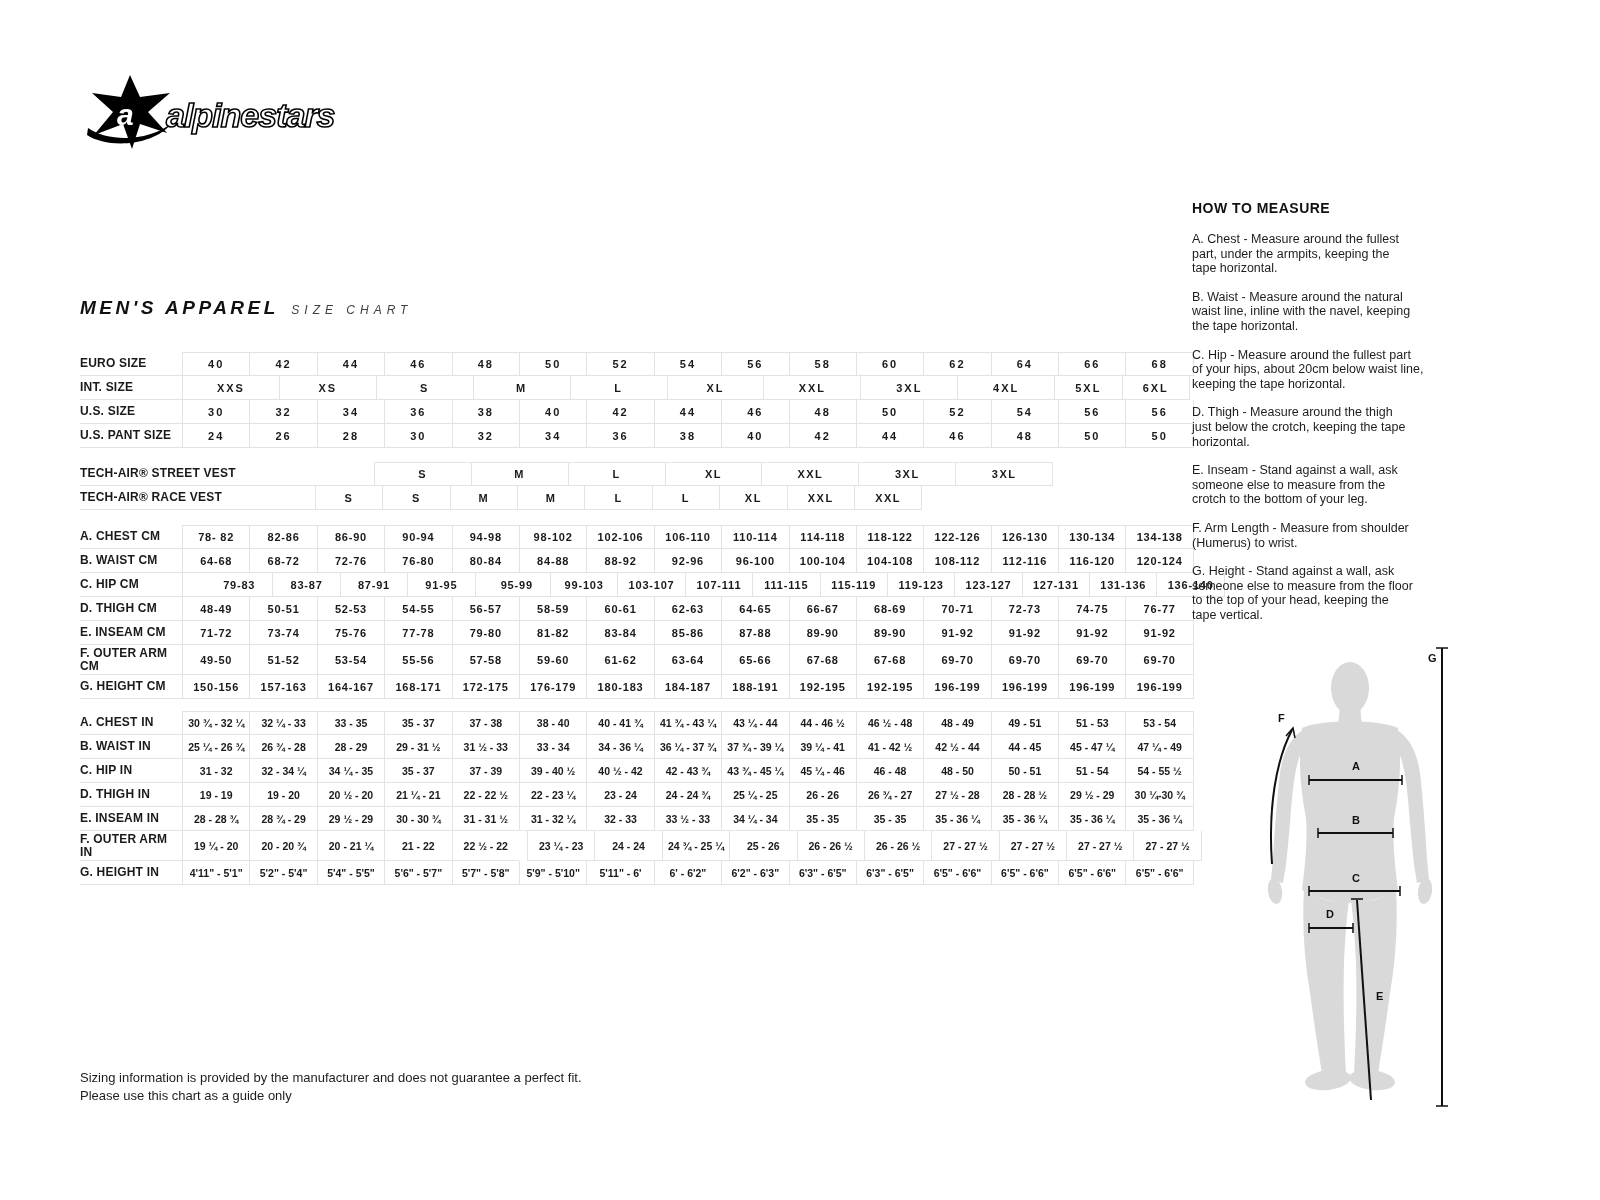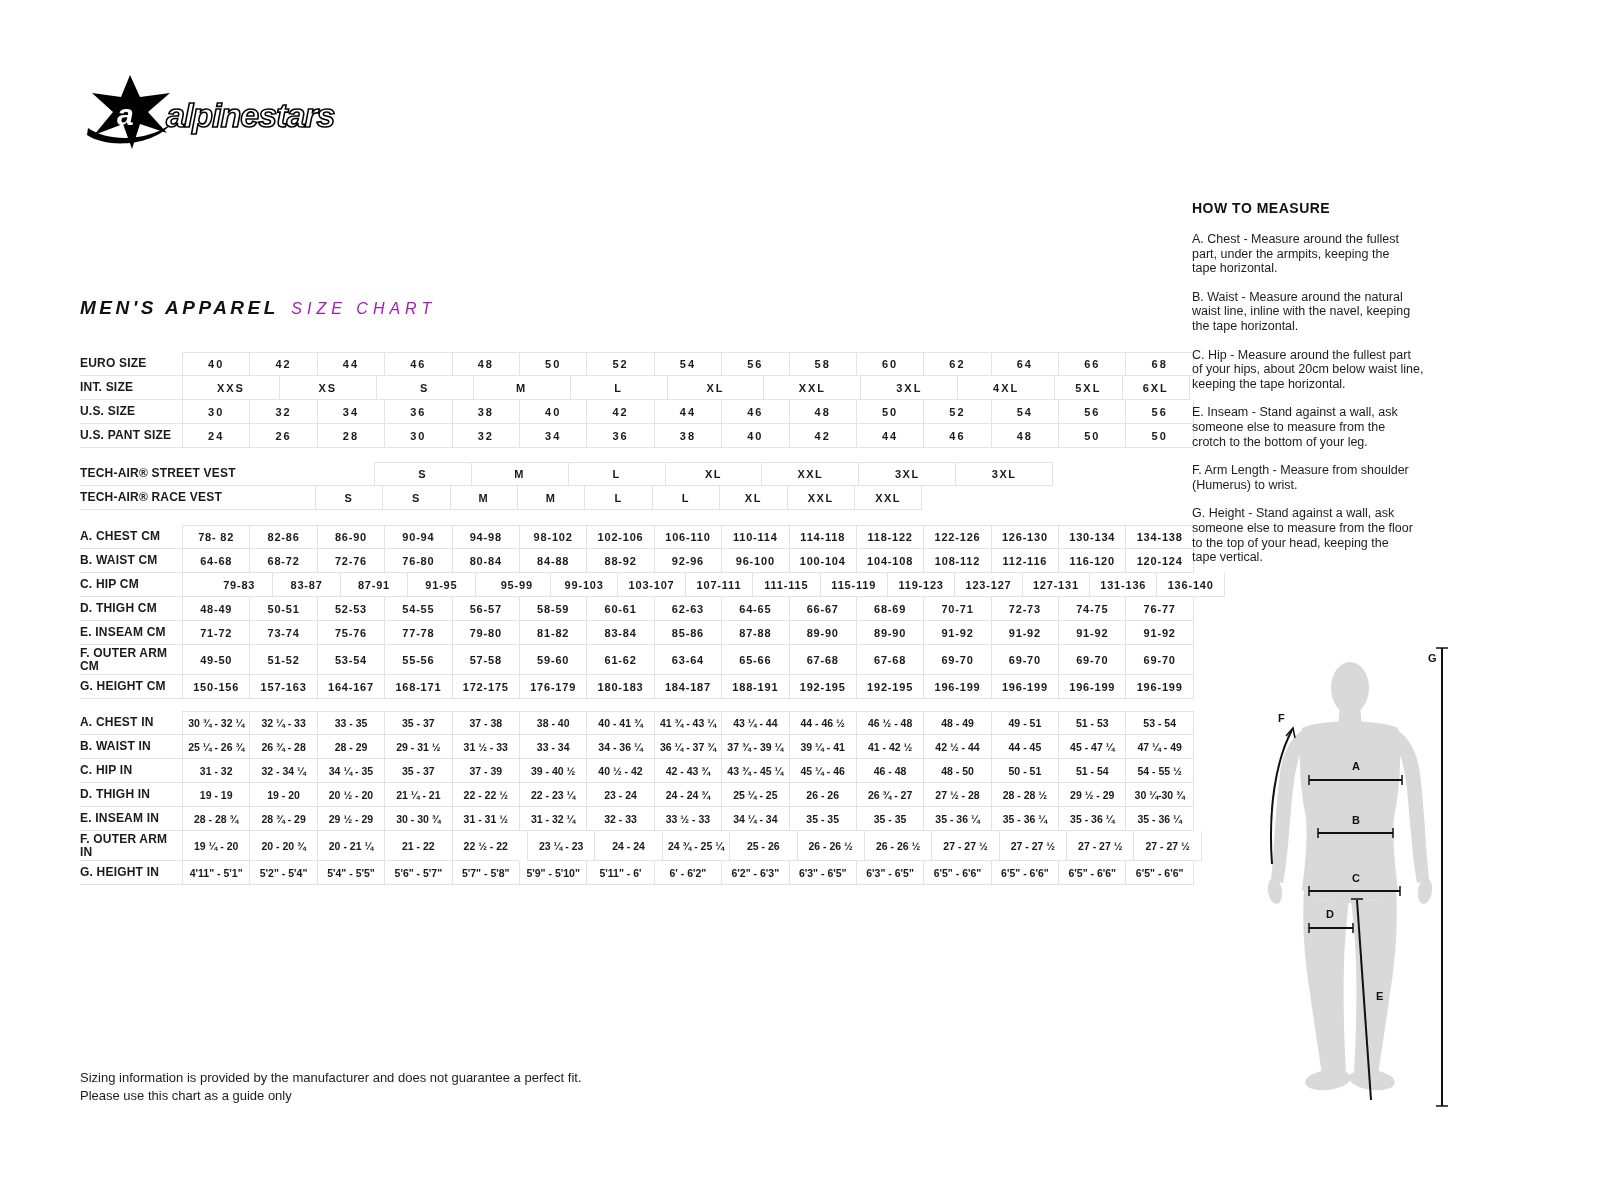--- a/index.html
+++ b/index.html
@@ -5,21 +5,21 @@
   html,body{margin:0;padding:0;background:#fff;}
   #page{position:relative;width:1600px;height:1200px;background:#ffffff;overflow:hidden;
         font-family:"Liberation Sans", sans-serif;color:#1a1a1a;}
 
   
   #logo{position:absolute;left:82px;top:74px;width:272px;height:78px;}
 
   
   #title{position:absolute;left:80px;top:297px;font-style:italic;white-space:nowrap;}
   #title .t1{font-weight:800;font-size:19px;letter-spacing:3.5px;color:#111;}
-  #title .t2{font-weight:400;font-size:16px;letter-spacing:5px;color:#a21caf;margin-left:8px;}
+  #title .t2{font-weight:400;font-size:12px;letter-spacing:5px;color:#404040;margin-left:8px;}
 
   
   #table{position:absolute;left:80px;top:352px;width:1100px;}
   .tgroup{width:fit-content;}
   .tgroup.m14{margin-top:14px;}
   .tgroup.m15{margin-top:15px;}
   .tgroup.m12{margin-top:12px;}
   .trow{display:flex;align-items:stretch;height:24px;width:fit-content;}
   .trow.tall{height:30px;}
   .tlabel{flex:0 0 102px;width:102px;display:flex;align-items:center;
@@ -430,20 +430,23 @@
     <div>
         <p>A. Chest - Measure around the fullest
 part, under the armpits, keeping the
 tape horizontal.</p>
         <p>B. Waist - Measure around the natural
 waist line, inline with the navel, keeping
 the tape horizontal.</p>
         <p>C. Hip - Measure around the fullest part
 of your hips, about 20cm below waist line,
 keeping the tape horizontal.</p>
+        <p>D. Thigh - Measure around the thigh
+just below the crotch, keeping the tape
+horizontal.</p>
         <p>E. Inseam - Stand against a wall, ask
 someone else to measure from the
 crotch to the bottom of your leg.</p>
         <p>F. Arm Length - Measure from shoulder
 (Humerus) to wrist.</p>
         <p>G. Height - Stand against a wall, ask
 someone else to measure from the floor
 to the top of your head, keeping the
 tape vertical.</p>
       </div>

